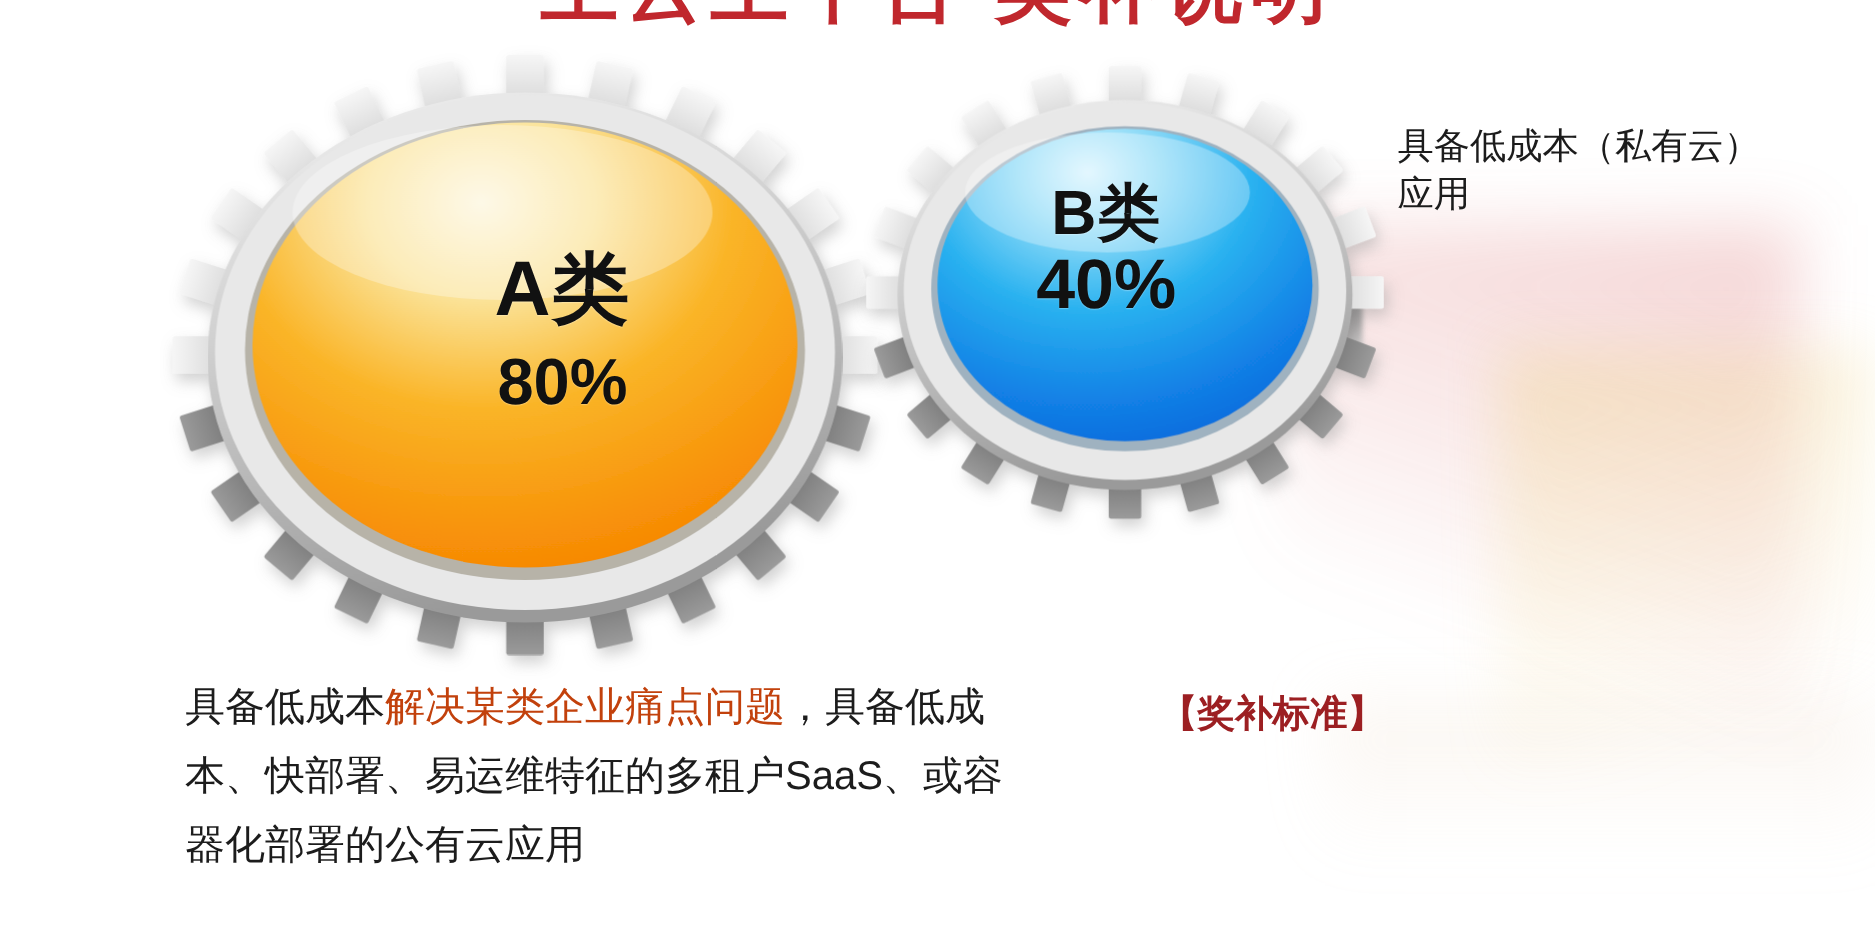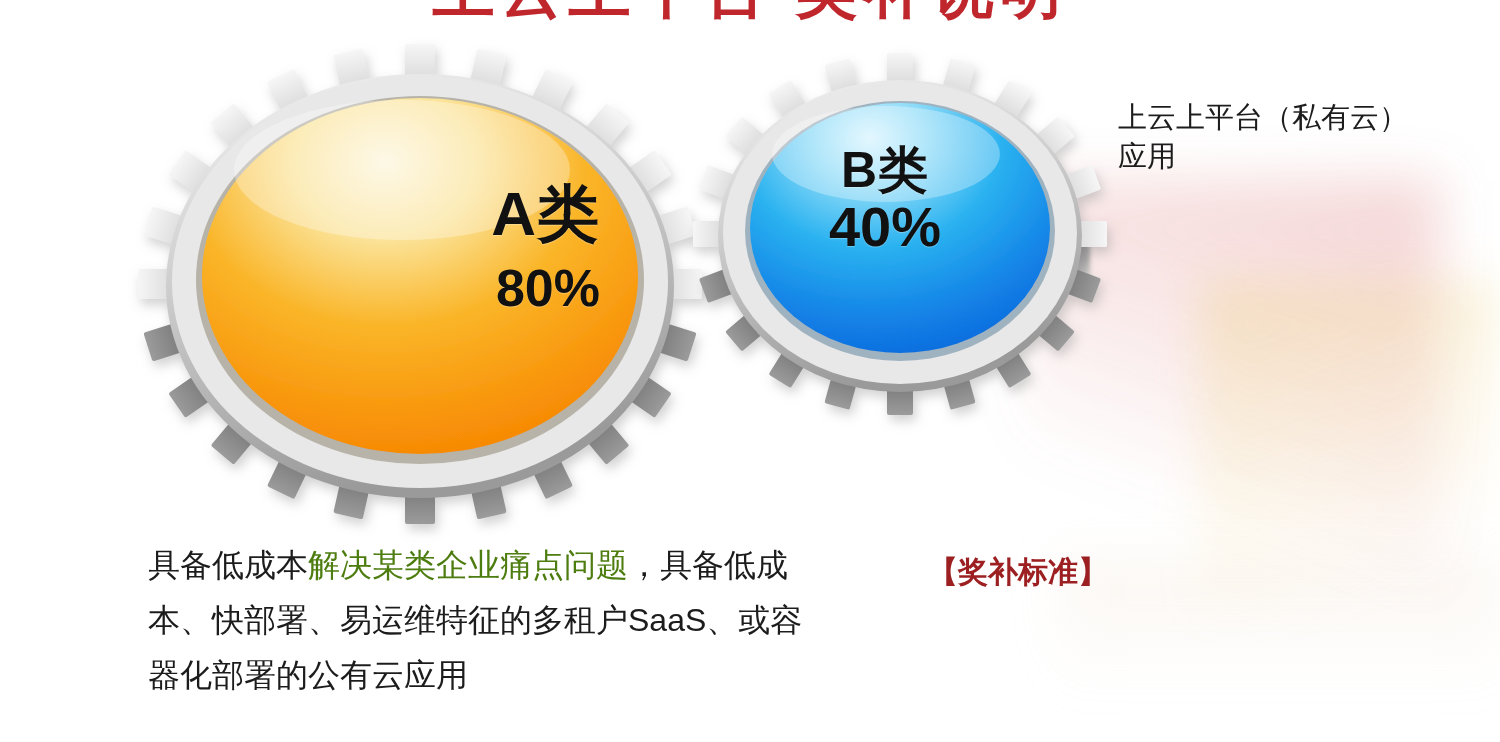--- a/index.html
+++ b/index.html
@@ -78,21 +78,21 @@
     pointer-events: none;
   }
   .gear-label .cls {
     display: block;
     letter-spacing: 1px;
   }
   .gear-label .pct {
     display: block;
   }
 
-  #gearA-label { left: 300px; top: 182px; width: 300px; font-size: 62px; text-align: right; }
+  #gearA-label { left: 300px; top: 200px; width: 300px; font-size: 62px; }
   #gearA-label .pct { font-size: 52px; margin-top: 15px; }
 
   #gearB-label { left: 760px; top: 144px; width: 250px; font-size: 50px; }
   #gearB-label .pct { font-size: 56px; margin-top: 2px; }
 
   
   .para {
     position: absolute;
     color: #1c1c1c;
     font-family: "Liberation Sans", "DejaVu Sans", sans-serif;
@@ -104,21 +104,21 @@
     font-size: 29px;
     line-height: 1.34;
   }
 
   #para-left {
     left: 148px; top: 538px;
     width: 660px;
     font-size: 32px;
     line-height: 1.72;
   }
-  #para-left .hl { color: #4d7c0f; }
+  #para-left .hl { color: #c2410c; }
 
   #para-right {
     left: 928px; top: 532px;
     width: 560px;
     font-size: 30px;
     line-height: 1.32;
     margin-top: 20px;
   }
   #para-right .head {
     display: block;
@@ -272,21 +272,21 @@
         <ellipse cx="186" cy="106" rx="114" ry="48" fill="#ffffff" opacity="0.30"></ellipse>
       </g>
     </svg>
   </div>
 
   <div class="gear-label" id="gearB-label">
     <span class="cls">B类</span>
     <span class="pct">40%</span>
   </div>
 
-  <div class="para" id="note-right-top">上云上平台（私有云）应用</div>
+  <div class="para" id="note-right-top">具备低成本（私有云）应用</div>
 
   <div class="para" id="para-left">
     <span>具备低成本</span><span class="hl">解决某类企业痛点问题</span><span>，具备低成本、快部署、易运维特征的多租户SaaS、或容器化部署的公有云应用</span>
   </div>
 
   <div class="para" id="para-right">
     <span class="head">【奖补标准】</span>
   </div>
 
 </div>

